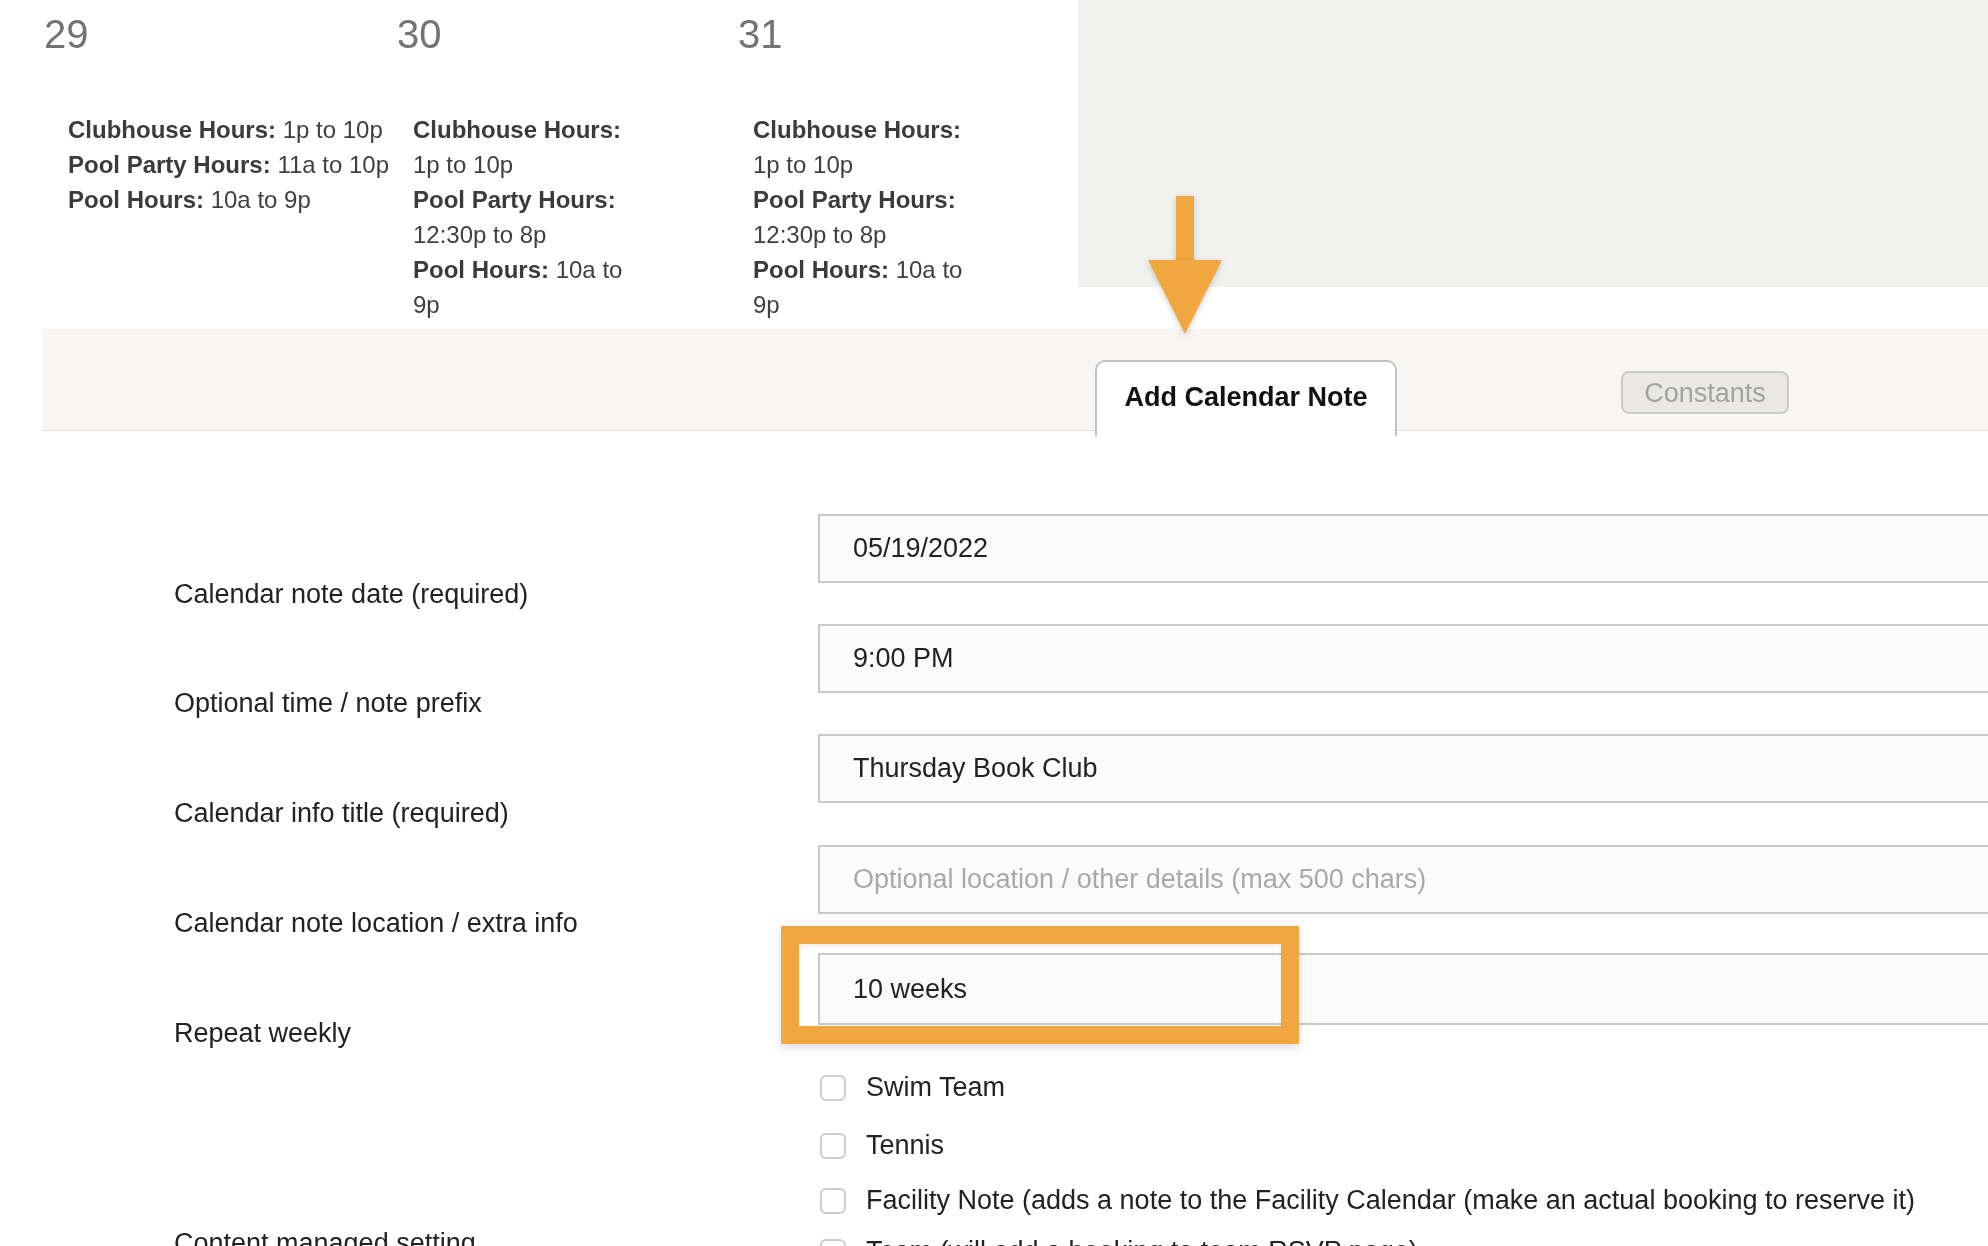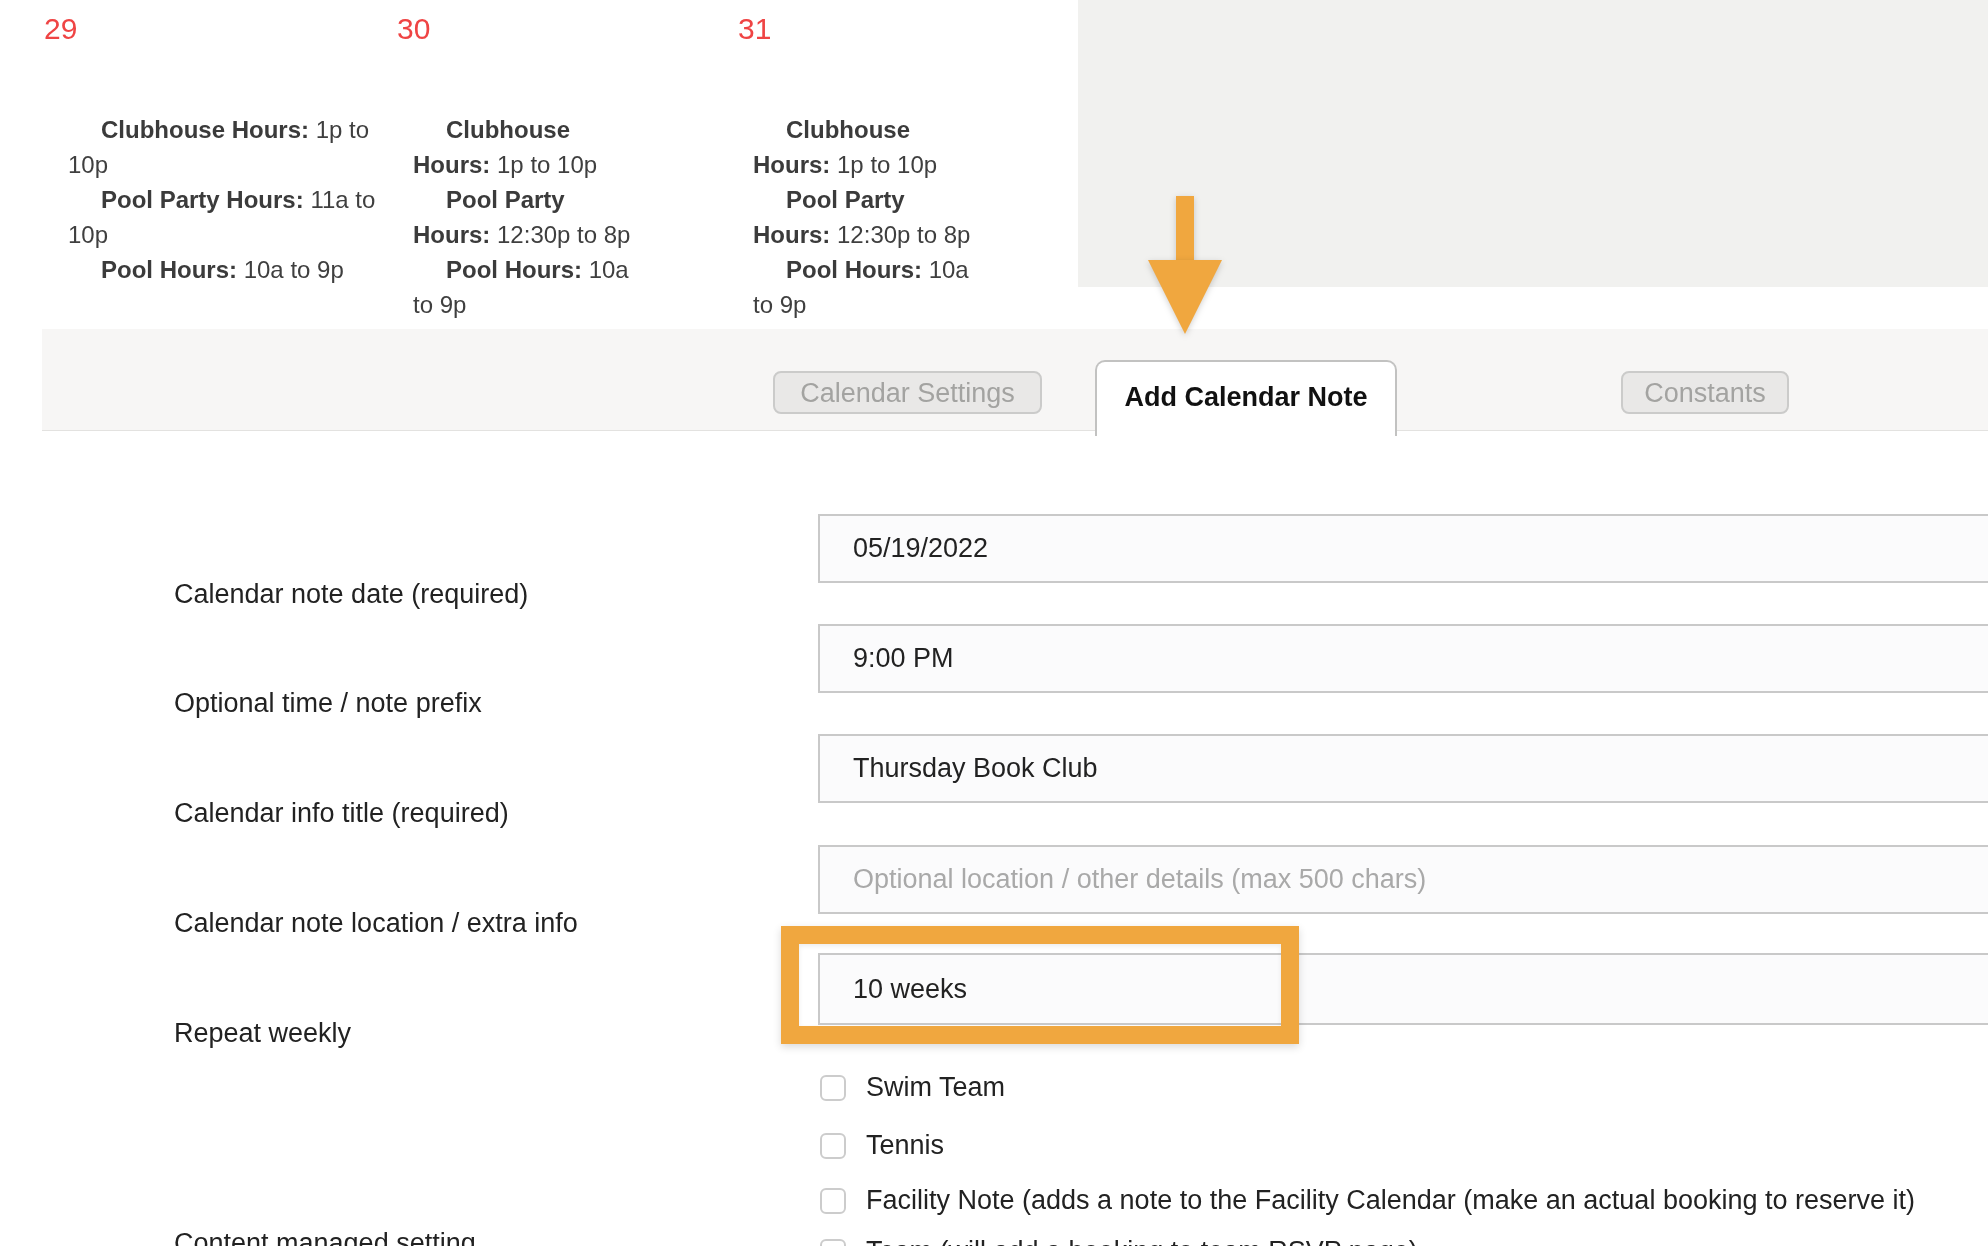--- a/index.html
+++ b/index.html
@@ -2,23 +2,23 @@
 <html><head>
 <meta charset="utf-8">
 <style>
   * { margin:0; padding:0; box-sizing:border-box; }
   html,body { background:#fff; }
   body { font-family:"Liberation Sans", sans-serif; }
   .page { position:relative; width:1988px; height:1246px; background:#ffffff; overflow:hidden; }
 
   
   .gray-box { position:absolute; left:1078px; top:0; width:910px; height:287px; background:#f1f1ef; }
-  .day-number { position:absolute; font-size:30px; color:#ef4444; }
+  .day-number { position:absolute; font-size:40px; color:#737373; }
   .day-lines { position:absolute; font-size:24px; line-height:35px; color:#3f3f3f; }
-  .day-lines .hours-label { font-weight:bold; color:#3b3b3b;margin-left:33px; }
+  .day-lines .hours-label { font-weight:bold; color:#3b3b3b; }
 
   
   .arrow-stem { position:absolute; left:1176px; top:196px; width:18px; height:70px; background:#F0A73F;
                 filter:drop-shadow(0 2px 3px rgba(0,0,0,.18)); z-index:5; }
   .arrow-head { position:absolute; left:1148px; top:260px; width:0; height:0;
                 border-left:37px solid transparent; border-right:37px solid transparent;
                 border-top:74px solid #F0A73F; filter:drop-shadow(0 2px 3px rgba(0,0,0,.18)); z-index:5; }
 
   
   .tab-band { position:absolute; left:42px; top:329px; right:0; height:102px; background:#f7f6f5;
@@ -74,21 +74,20 @@
       <div><span class="hours-label">Clubhouse Hours:</span> <span>1p to 10p</span></div>
       <div><span class="hours-label">Pool Party Hours:</span> <span>12:30p to 8p</span></div>
       <div><span class="hours-label">Pool Hours:</span> <span>10a to 9p</span></div>
     </div>
 
     <div class="arrow-stem"></div>
     <div class="arrow-head"></div>
   </div>
 
   <div class="tab-band"></div>
-  <div class="tab inactive" style="left:773px; width:269px;">Calendar Settings</div>
   <div class="tab active" style="left:1051px; width:302px;margin-left:44px;">Add Calendar Note</div>
   <div class="tab inactive" style="left:1621px; width:168px;">Constants</div>
 
   <div>
 
     <div class="form-label" style="top:531px;">Calendar note date (required)</div>
     <input class="field" style="top: 514px;" type="text" readonly="" value="05/19/2022">
 
     <div class="form-label" style="top:640px;">Optional time / note prefix</div>
     <input class="field" style="top: 624px;" type="text" readonly="" value="9:00 PM">

